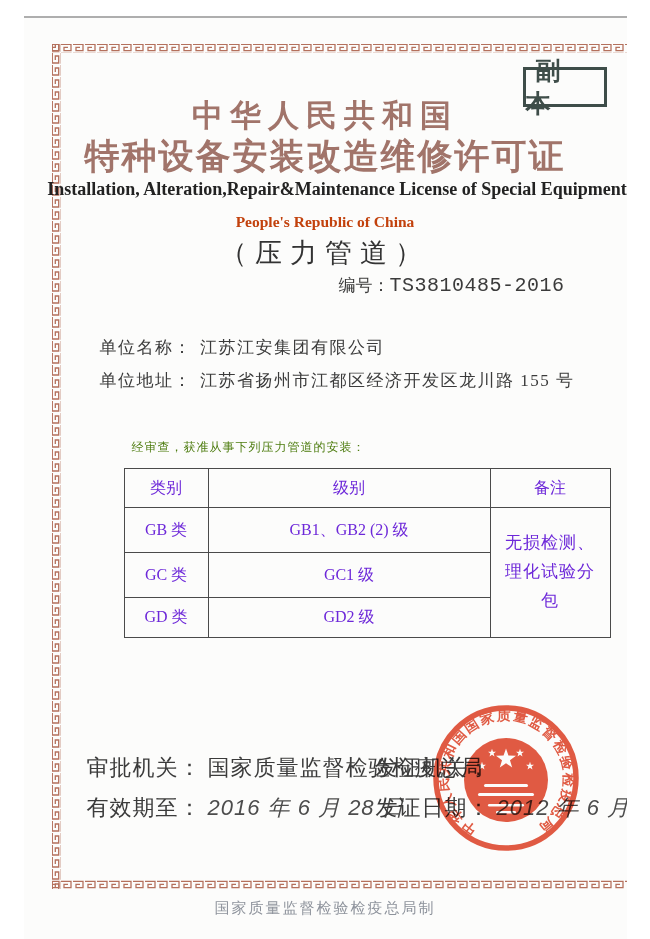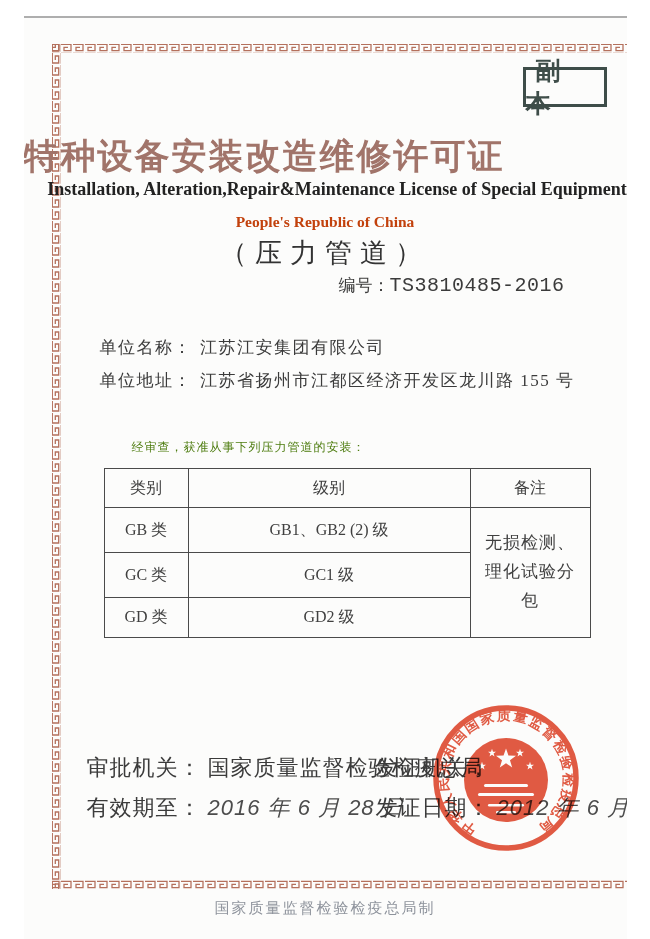--- a/index.html
+++ b/index.html
@@ -17,21 +17,21 @@
     position:absolute;left:499px;top:51px;width:84px;height:40px;
     border:3px solid #3e4d49;box-sizing:border-box;
     display:flex;align-items:center;justify-content:center;
     font-size:25px;font-weight:bold;color:#3e4d49;letter-spacing:10px;text-indent:10px;
   }
   .title-cn1{
     position:absolute;top:79px;left:0;width:100%;text-align:center;
     font-size:31px;font-weight:bold;color:#a1746a;letter-spacing:7px;margin:0;
   }
   .title-cn2{
-    position:absolute;top:117px;left:0;width:100%;
+    position:absolute;top:117px;left:0;width:100%;text-align:center;
     font-size:35px;font-weight:bold;color:#a1746a;letter-spacing:2px;margin:0;
   }
   .title-en1{
     position:absolute;top:163px;left:12px;width:100%;text-align:center;
     font-size:18px;font-weight:bold;color:#222222;
   }
   .title-en2{
     position:absolute;top:197px;left:0;width:100%;text-align:center;
     font-size:15.5px;font-weight:bold;color:#c2410c;
   }
@@ -46,23 +46,23 @@
   .license-row .num{font-family:"Liberation Mono","DejaVu Sans Mono",monospace;font-size:20px;letter-spacing:0.5px;}
 
   .info-row{position:absolute;left:76px;font-size:17px;letter-spacing:1.5px;color:#3b3b3b;}
   .row-name{top:320px;}
   .row-addr{top:353px;}
   .info-row .val{margin-left:8px;}
 
   .scope-intro{position:absolute;left:108px;top:423px;font-size:12px;letter-spacing:1px;color:#4d7c0f;}
 
   table.perm{
-    position:absolute;left:80px;top:452px;width:486px;
+    position:absolute;left:100px;top:452px;width:486px;
     border-collapse:collapse;table-layout:fixed;
-    font-size:16px;color:#404040;border-radius:21px;
+    font-size:16px;color:#6d28d9;border-radius:21px;
   }
   table.perm th,table.perm td{
     border:1.6px solid #4a4a4a;text-align:center;vertical-align:middle;
     font-weight:normal;padding:0 6px;
   }
   td.remark-cell{font-size:17px;line-height:1.7;letter-spacing:1px;text-align:left;padding:0 12px;}
 
   .footer-row{position:absolute;font-size:22px;color:#3b3b3b;letter-spacing:1px;white-space:nowrap;}
   .fr-left{left:63px;}
   .fr-right{left:352px;}
@@ -97,20 +97,21 @@
     <rect x="28" y="28" width="594" height="9" fill="url(#mh)"></rect>
     <rect x="28" y="864" width="594" height="9" fill="url(#mh)"></rect>
     <rect x="28" y="28" width="9" height="845" fill="url(#mv)"></rect>
     <rect x="613" y="28" width="9" height="845" fill="url(#mv)"></rect>
   </svg>
 
   <div class="copy-box">
     <span>副本</span>
   </div>
 
+  <h1 class="title-cn1">中华人民共和国</h1>
   <h1 class="title-cn2">特种设备安装改造维修许可证</h1>
   <div class="title-en1">Installation, Alteration,Repair&amp;Maintenance License of Special Equipment</div>
   <div class="title-en2">People's Republic of China</div>
   <div class="subtitle">（压力管道）</div>
 
   <div class="license-row">
     <span>编号：</span><span class="num">TS3810485-2016</span>
   </div>
 
   <div class="info-row row-name">

